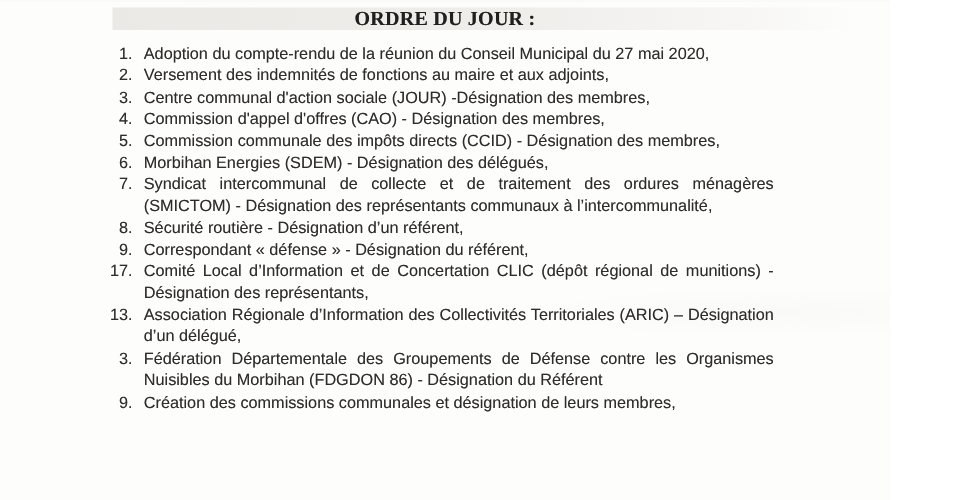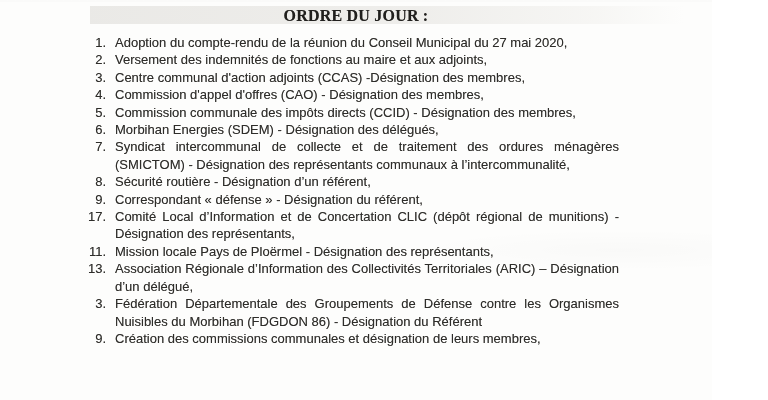--- a/index.html
+++ b/index.html
@@ -79,21 +79,21 @@
     <div class="agenda-row">
       <span class="item-number">1.</span>
       <span class="item-text">Adoption du compte-rendu de la réunion du Conseil Municipal du 27 mai 2020,</span>
     </div>
     <div class="agenda-row">
       <span class="item-number">2.</span>
       <span class="item-text">Versement des indemnités de fonctions au maire et aux adjoints,</span>
     </div>
     <div class="agenda-row">
       <span class="item-number">3.</span>
-      <span class="item-text">Centre communal d'action adjoints (CCAS) -Désignation des membres,</span>
+      <span class="item-text">Centre communal d'action sociale (JOUR) -Désignation des membres,</span>
     </div>
     <div class="agenda-row">
       <span class="item-number">4.</span>
       <span class="item-text">Commission d'appel d'offres (CAO) - Désignation des membres,</span>
     </div>
     <div class="agenda-row">
       <span class="item-number">5.</span>
       <span class="item-text">Commission communale des impôts directs (CCID) - Désignation des membres,</span>
     </div>
     <div class="agenda-row">
@@ -110,24 +110,20 @@
     </div>
     <div class="agenda-row">
       <span class="item-number">9.</span>
       <span class="item-text">Correspondant « défense » - Désignation du référent,</span>
     </div>
     <div class="agenda-row">
       <span class="item-number">17.</span>
       <span class="item-text">Comité Local d’Information et de Concertation CLIC (dépôt régional de munitions) - Désignation des représentants,</span>
     </div>
     <div class="agenda-row">
-      <span class="item-number">11.</span>
-      <span class="item-text">Mission locale Pays de Ploërmel - Désignation des représentants,</span>
-    </div>
-    <div class="agenda-row">
       <span class="item-number">13.</span>
       <span class="item-text">Association Régionale d’Information des Collectivités Territoriales (ARIC) – Désignation d’un délégué,</span>
     </div>
     <div class="agenda-row">
       <span class="item-number">3.</span>
       <span class="item-text">Fédération Départementale des Groupements de Défense contre les Organismes Nuisibles du Morbihan (FDGDON 86) - Désignation du Référent</span>
     </div>
     <div class="agenda-row">
       <span class="item-number">9.</span>
       <span class="item-text">Création des commissions communales et désignation de leurs membres,</span>

